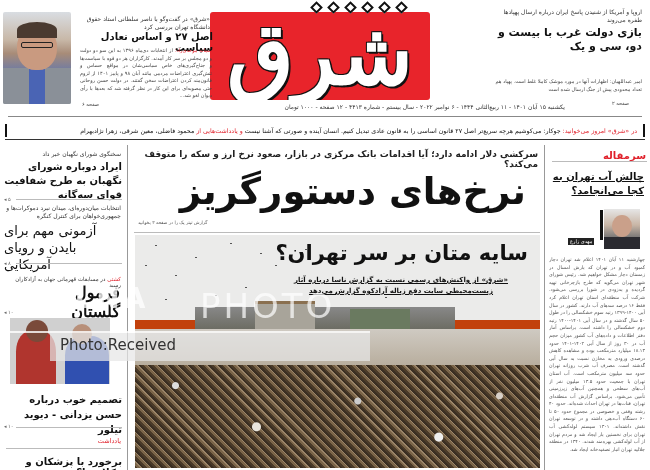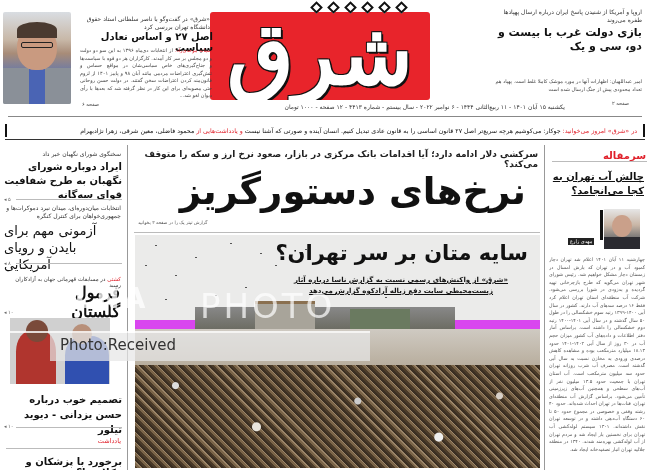--- a/index.html
+++ b/index.html
@@ -51,21 +51,21 @@
   .edit-name { left: 568px; top: 238px; font-size: 5px; background: #222; color: #fff; padding: 0 2px; line-height: 7px; }
   .edit-body { left: 549px; top: 256px; width: 96px; height: 212px; font-size: 4.8px; line-height: 7.6px; text-align: justify; color: #555; overflow: hidden; }
 
   
   .col-l-line { left: 127px; top: 145px; width: 1px; height: 325px; background: #999; }
   .main-kicker { left: 140px; top: 149px; width: 398px; font-size: 9px; font-weight: bold; text-align: right; color: #222; }
   .main-title { left: 128px; top: 166px; width: 398px; font-size: 37px; font-weight: bold; text-align: right; letter-spacing: -1px; line-height: 52px; }
   .main-note { left: 138px; top: 220px; font-size: 4.5px; color: #555; }
   .main-rule { left: 134px; right: 110px; top: 232px; height: 1px; background: #bbb; }
 
-  .photo-main { left: 135px; top: 235px; width: 405px; height: 233px; overflow: hidden; background: #d946ef; }
+  .photo-main { left: 135px; top: 235px; width: 405px; height: 233px; overflow: hidden; background: #c2410c; }
   .photo-sky { position: absolute; left: 0; right: 0; top: 0; height: 85px; background: #ebebea; }
   .photo-sky i { position: absolute; width: 2px; height: 1px; background: #555; }
   .photo-trees { position: absolute; left: 60px; top: 72px; width: 260px; height: 24px; background: linear-gradient(180deg,#888 0%,#6a6a60 100%); }
   .photo-building { position: absolute; left: 120px; top: 66px; width: 60px; height: 28px; background: #a8a49a; border-top: 3px solid #8a7050; }
   .photo-building2 { position: absolute; left: 215px; top: 74px; width: 60px; height: 20px; background: #6a7a60; }
   .photo-flat { position: absolute; left: 0; right: 0; top: 94px; height: 40px; background: linear-gradient(180deg,#cfcac2 0%,#b6ab9a 100%); }
   .photo-trash { position: absolute; left: 0; right: 0; top: 130px; bottom: 0;
      background:
        radial-gradient(circle at 10% 20%, #ddd 0 3px, transparent 4px),
        radial-gradient(circle at 30% 60%, #e8e4dc 0 4px, transparent 5px),

